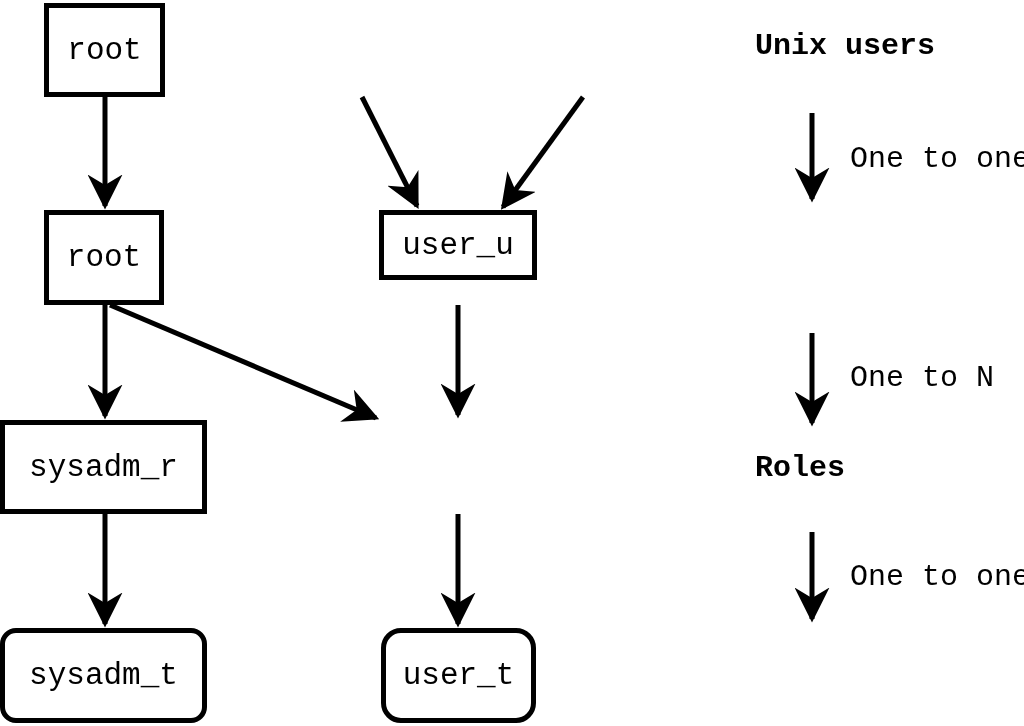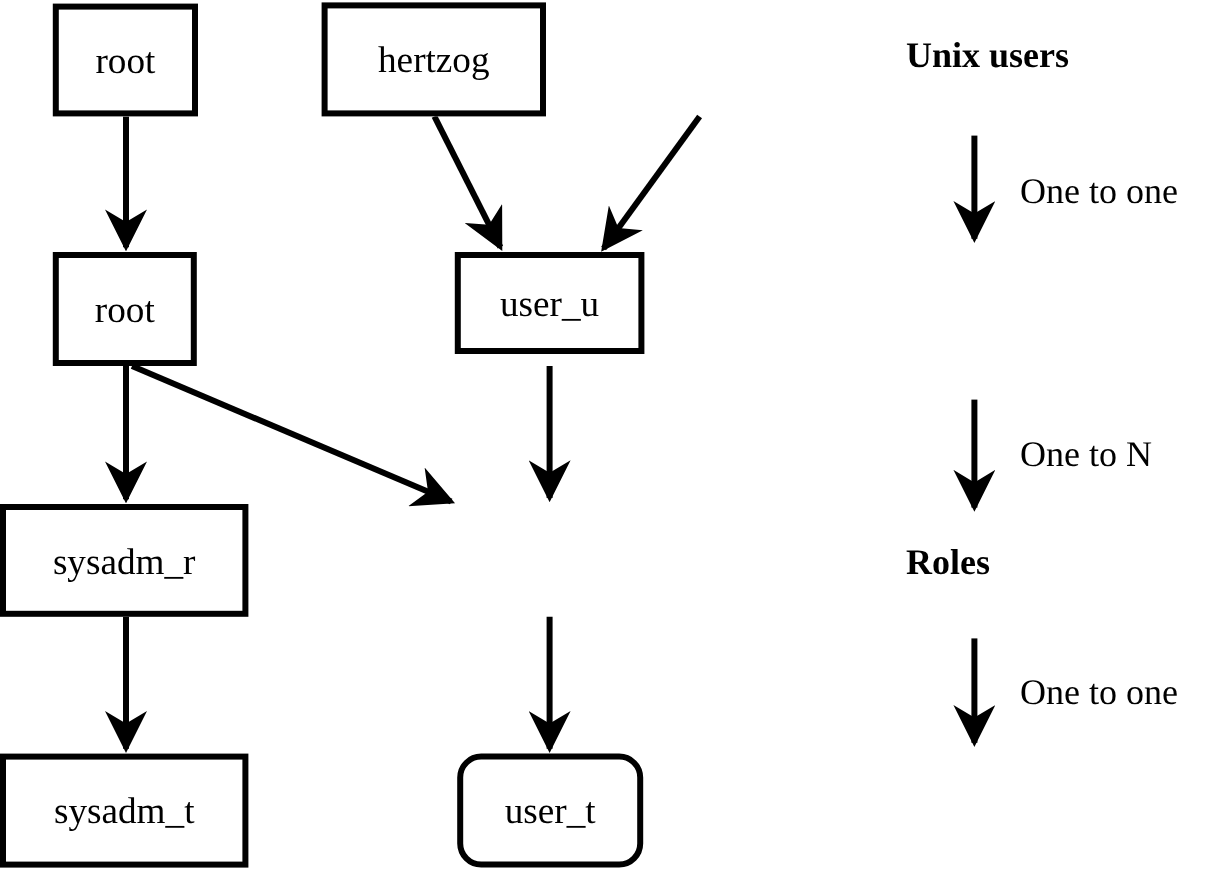--- a/index.html
+++ b/index.html
@@ -5,21 +5,21 @@
   html, body {
     margin: 0;
     padding: 0;
     background: #ffffff;
   }
   #canvas {
     position: relative;
     width: 1024px;
     height: 726px;
     background: #ffffff;
-    font-family: Liberation Serif, serif;
+    font-family: Liberation Mono, monospace;
     color: #000000;
     overflow: hidden;
   }
   #arrows {
     position: absolute;
     left: 0;
     top: 0;
     width: 1024px;
     height: 726px;
   }
@@ -46,24 +46,24 @@
     position: absolute;
     font-size: 30px;
     line-height: 35px;
     white-space: nowrap;
   }
   
   #box-unix-root   { left: 44px;  top: 3px;   width: 121px; height: 94px; }
   #box-hertzog     { left: 268px; top: 2px;   width: 187px; height: 95px; }
   #box-lolando     { left: 495px; top: 2px;   width: 186px; height: 95px; }
   #box-selinux-root{ left: 44px;  top: 210px; width: 120px; height: 95px; }
-  #box-user-u      { left: 379px; top: 210px; width: 158px; height: 85px; }
+  #box-user-u      { left: 379px; top: 210px; width: 158px; height: 70px; }
   #box-sysadm-r    { left: 0px;   top: 420px; width: 207px; height: 94px; }
   #box-user-r      { left: 382px; top: 419px; width: 153px; height: 95px; }
-  #box-sysadm-t    { left: 0px;   top: 628px; width: 207px; height: 95px; }
+  #box-sysadm-t    { left: 0px;   top: 628px; width: 207px; height: 95px; border-radius: 16px; }
   #box-user-t      { left: 381px; top: 628px; width: 155px; height: 95px; border-radius: 20px; }
   
   #lg-unix-users   { left: 755px; top: 28px; }
   #lg-map1         { left: 850px; top: 142px; }
   #lg-selinux      { left: 755px; top: 214px; width: 185px; }
   #lg-map2         { left: 850px; top: 361px; }
   #lg-roles        { left: 755px; top: 450px; }
   #lg-map3         { left: 850px; top: 560px; }
   #lg-domain       { left: 755px; top: 654px; }
 </style>
@@ -89,23 +89,20 @@
       <line x1="458" y1="514" x2="458" y2="624" marker-end="url(#ah)"></line>
       <line x1="812" y1="113" x2="812" y2="199" marker-end="url(#ah)"></line>
       <line x1="812" y1="333" x2="812" y2="423" marker-end="url(#ah)"></line>
       <line x1="812" y1="532" x2="812" y2="619" marker-end="url(#ah)"></line>
     </g>
   </svg>
 
   <div class="box" id="box-unix-root">
     <span>root</span>
   </div>
-  <div class="box" id="box-hertzog">
-    <span>hertzog</span>
-  </div>
 
   <div class="box" id="box-selinux-root">
     <span>root</span>
   </div>
   <div class="box" id="box-user-u">
     <span>user_u</span>
   </div>
 
   <div class="box" id="box-sysadm-r">
     <span>sysadm_r</span>

